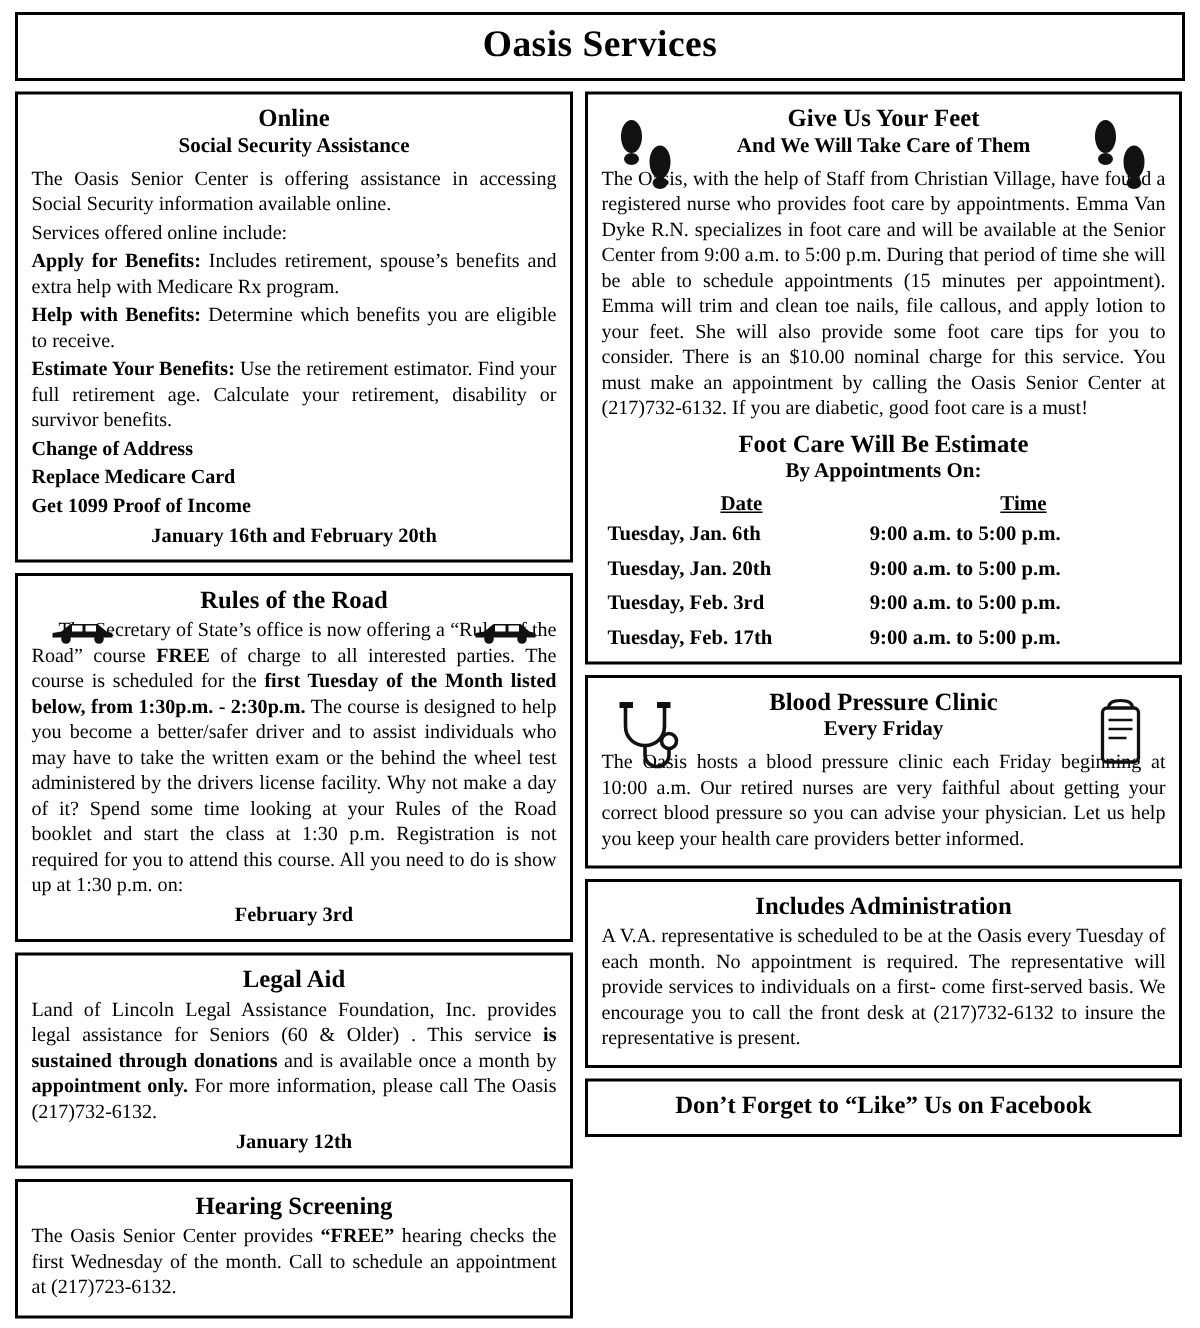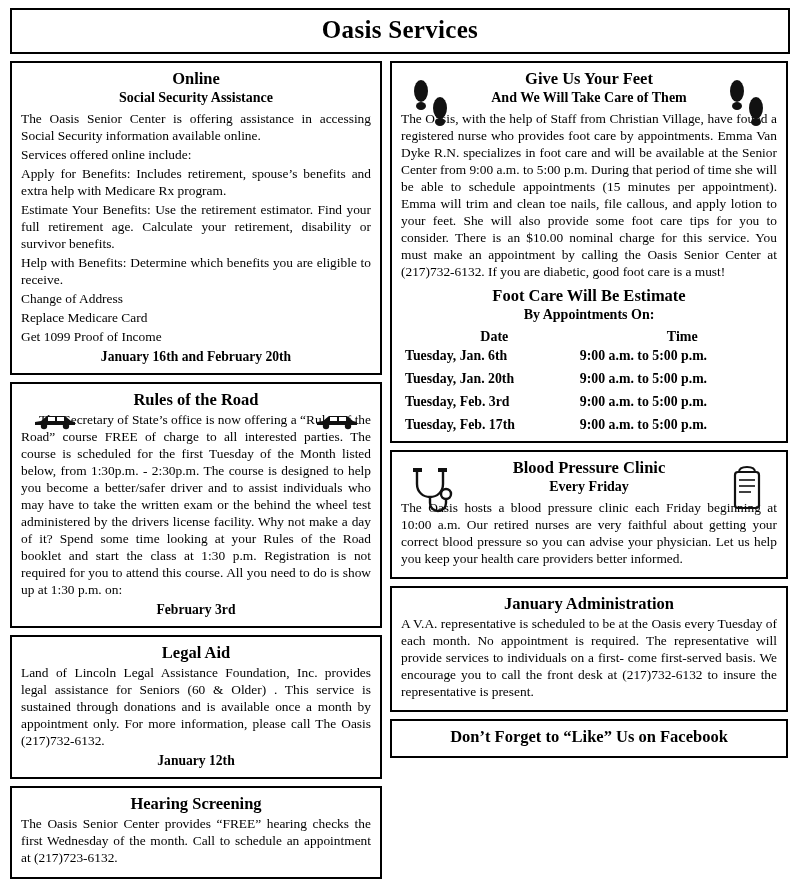--- a/index.html
+++ b/index.html
@@ -61,38 +61,39 @@
     font-size: 14px;
     font-weight: bold;
   }
   p {
     margin: 0 0 2px 0;
     font-size: 13.4px;
     line-height: 1.27;
     text-align: justify;
   }
   p.nojust { text-align: left; }
-  .bold { font-weight: normal; }
+  .bold { font-weight: bold; }
   .date-line {
     text-align: center;
     font-weight: bold;
     font-size: 13.6px;
     margin-top: 4px;
   }
   .indent { text-indent: 18px; }
 
   
   .appt-head {
     display: flex;
     justify-content: space-around;
     font-weight: bold;
     font-size: 14px;
     margin: 6px 0 3px 0;
   }
   .appt-head span {
+    text-decoration: underline;
     display: inline-block;
   }
   .appt-row {
     display: flex;
     font-weight: bold;
     font-size: 13.8px;
     margin-bottom: 7px;
   }
   .appt-row .d { width: 47%; padding-left: 4px; }
   .appt-row .t { width: 53%; }
@@ -120,22 +121,22 @@
   <div class="columns">
 
     <div class="col-left">
 
       <div class="box">
         <h2 class="title">Online</h2>
         <h3 class="subtitle">Social Security Assistance</h3>
         <p>The Oasis Senior Center is offering assistance in accessing Social Security information available online.</p>
         <p class="nojust">Services offered online include:</p>
         <p><span class="bold">Apply for Benefits:</span><span> Includes retirement, spouse’s  benefits and extra help with Medicare Rx program.</span></p>
+        <p><span class="bold">Help with Benefits:</span><span>  Determine which benefits you are eligible to receive.</span></p>
         <p><span class="bold">Estimate Your Benefits:</span><span>  Use the retirement estimator.  Find your full retirement age.  Calculate your retirement, disability or survivor benefits.</span></p>
-        <p><span class="bold">Help with Benefits:</span><span>  Determine which benefits you are eligible to receive.</span></p>
         <p class="nojust bold">Change of Address</p>
         <p class="nojust bold">Replace Medicare Card</p>
         <p class="nojust bold">Get 1099 Proof of  Income</p>
         <div class="date-line">January 16th and February 20th</div>
       </div>
 
       <div class="box">
         <div class="hdr-with-icons">
           <span class="icon-car-l">
             <svg width="48" height="18" viewBox="0 0 48 18">
@@ -242,21 +243,21 @@
               <line x1="10" y1="26" x2="22" y2="26" stroke="#111" stroke-width="1.6"></line>
             </svg>
           </span>
           <h2 class="title" style="padding:0 54px;">Blood Pressure Clinic</h2>
           <h3 class="subtitle" style="padding:0 54px;">Every Friday</h3>
         </div>
         <p>The Oasis hosts a blood pressure clinic each Friday beginning at 10:00 a.m.  Our retired nurses are very faithful about getting your correct blood pressure so you can advise your physician.  Let us help you keep your health care providers better informed.</p>
       </div>
 
       <div class="box">
-        <h2 class="title">January Administration</h2>
+        <h2 class="title">Includes Administration</h2>
         <p>A V.A. representative is scheduled to be at the Oasis every Tuesday of each month.  No appointment is required.  The representative will provide services to individuals on a first- come first-served basis.  We encourage you to call the front desk at (217)732-6132 to insure the representative is present.</p>
       </div>
 
       <div class="box last">
         <h2 class="title">Don’t Forget to “Like” Us on Facebook</h2>
       </div>
 
     </div>
   </div>
 </div>

